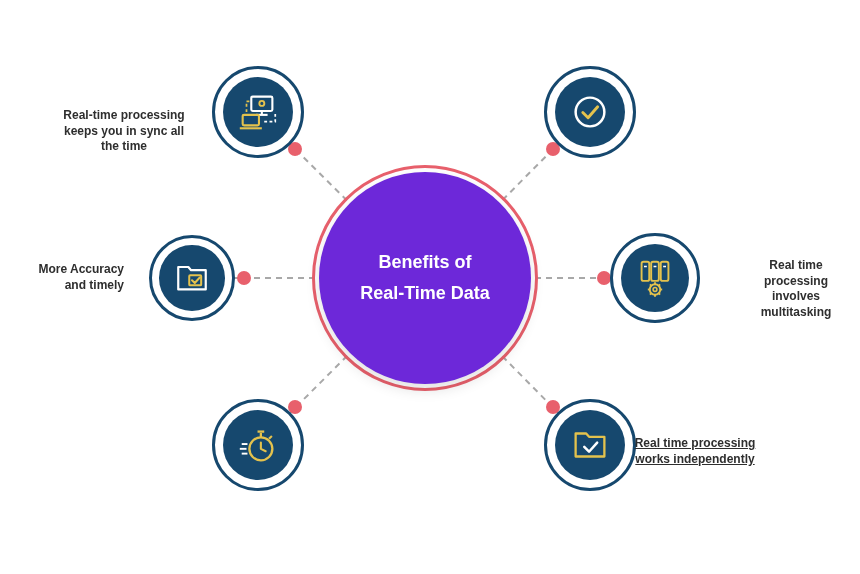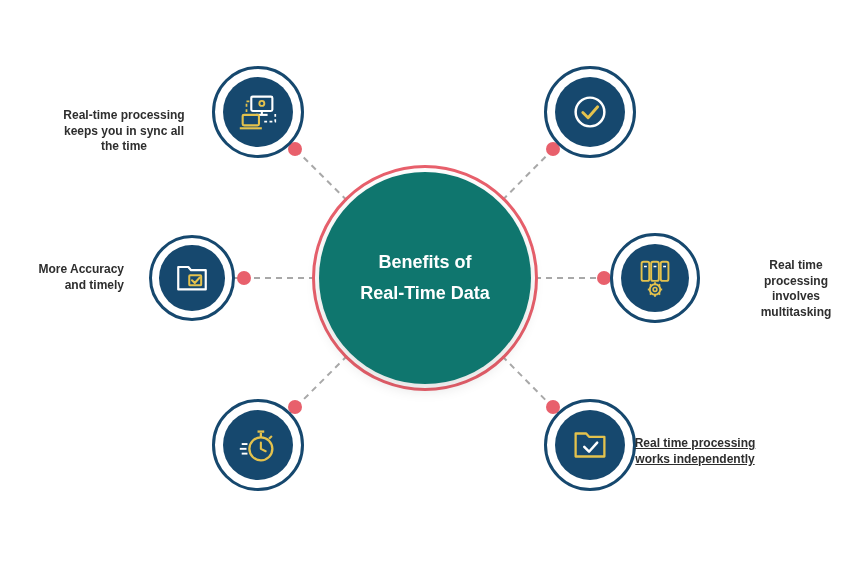--- a/index.html
+++ b/index.html
@@ -15,21 +15,21 @@
   .connector-line{stroke:#a8a8a8;stroke-width:2;stroke-dasharray:6 5;}
   .connector-dot{fill:#e8606c;}
 
   
   .center-ring{
     position:absolute;left:312px;top:165px;width:226px;height:226px;
     border:3px solid #e8606c;border-radius:50%;box-sizing:border-box;z-index:2;
   }
   .center-circle{
     position:absolute;left:319px;top:172px;width:212px;height:212px;
-    background:#0f766e;border-radius:50%;z-index:3;
+    background:#6d28d9;border-radius:50%;z-index:3;
     display:flex;align-items:center;justify-content:center;text-align:center;
     box-shadow:0 6px 14px rgba(0,0,0,0.12);
   }
   .center-text{color:#ffffff;font-weight:bold;font-size:18px;line-height:1.75;}
   .center-text span{display:block;}
 
   
   .node{
     position:absolute;border:3px solid #16486e;border-radius:50%;
     background:#ffffff;box-sizing:border-box;z-index:4;

